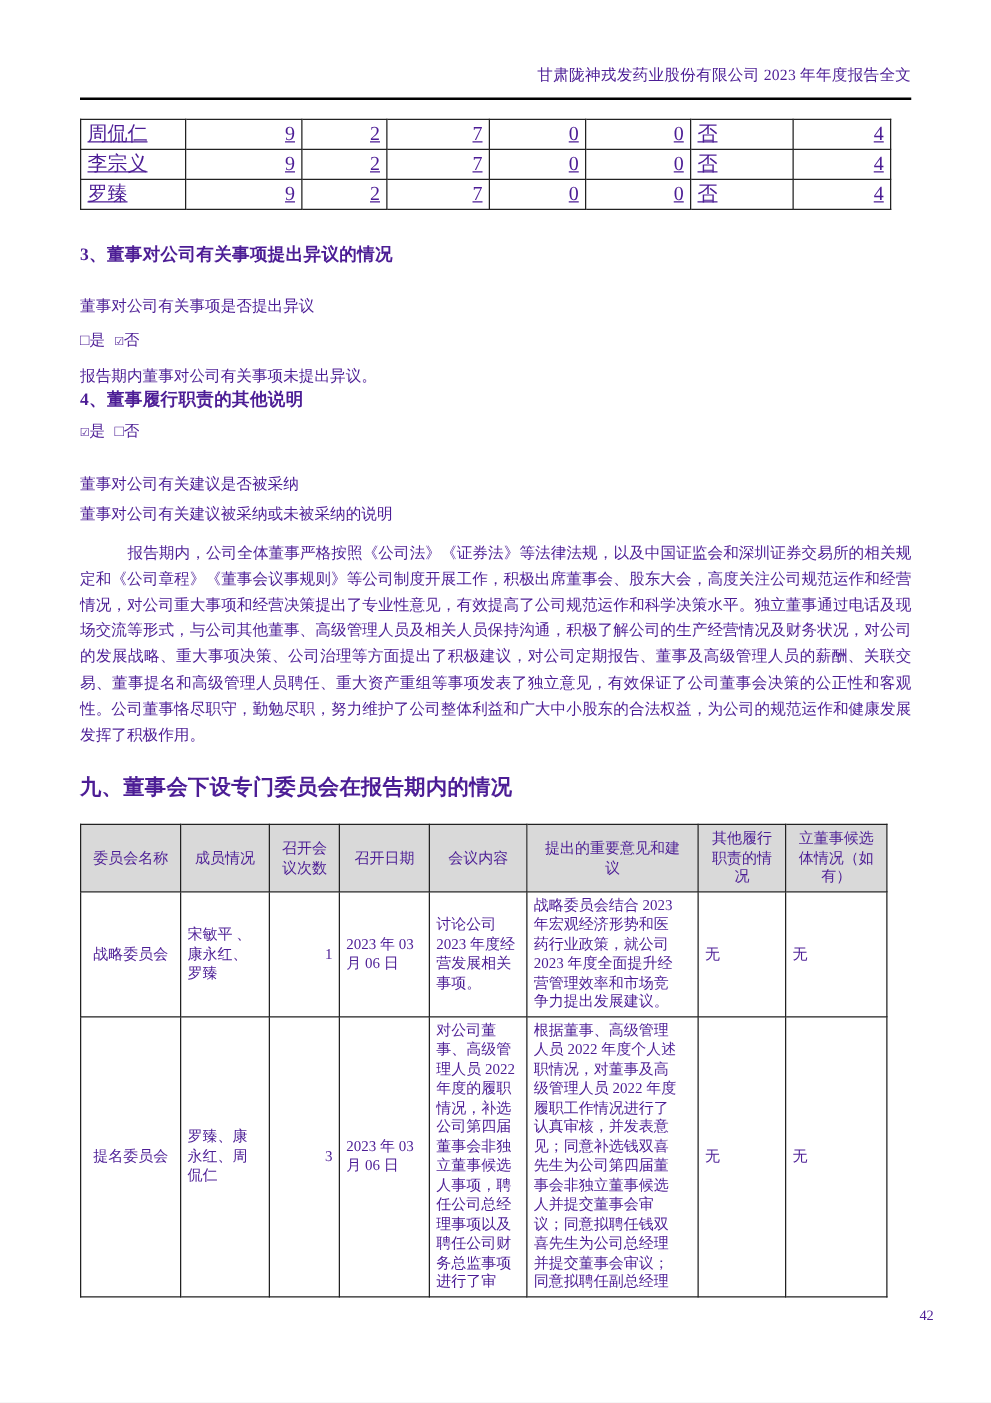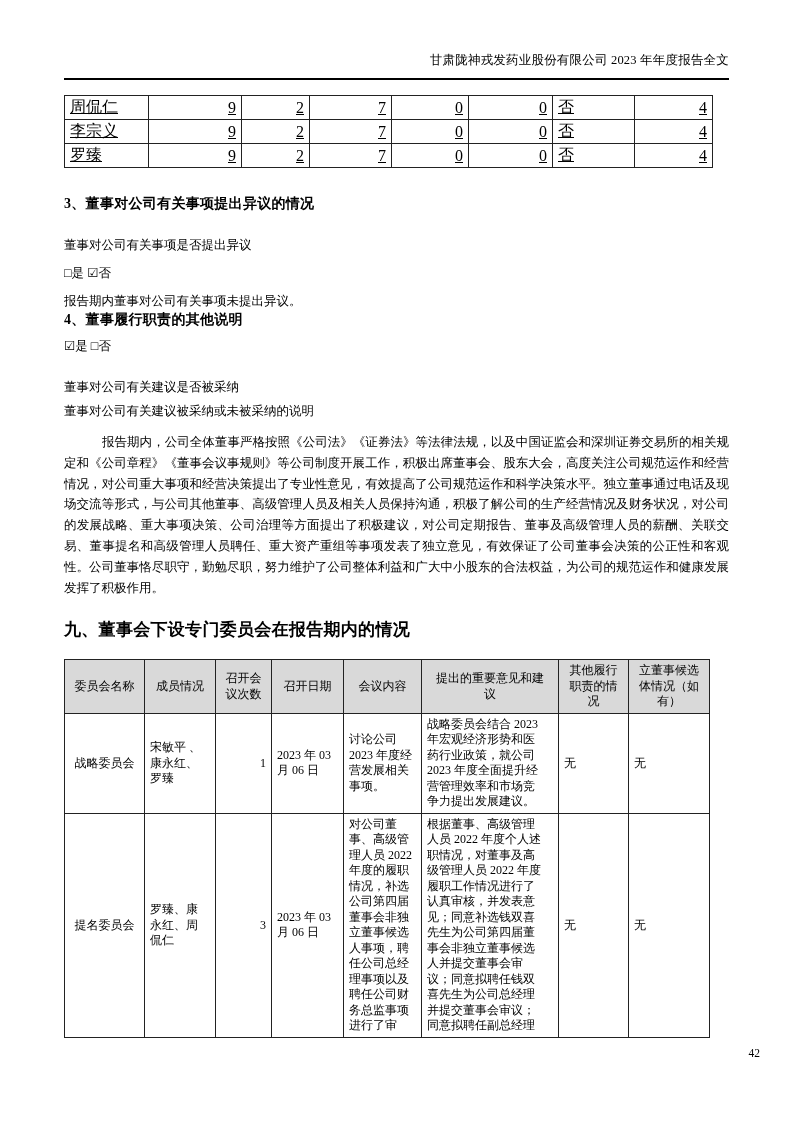--- a/index.html
+++ b/index.html
@@ -4,21 +4,21 @@
 <style>
   html,body{margin:0;padding:0;background:#f0f0f0;}
   .page{
     position:relative;
     width:793px;height:1122px;
     margin:0 auto;
     background:#ffffff;
     box-sizing:border-box;
     padding:52px 64px 0 64px;
     font-family:"Liberation Serif","DejaVu Serif",serif;
-    color:#000000;
+    color:#4c1d95;
     overflow:hidden;
   }
   .doc-header{
     text-align:right;
     font-size:12.5px;
     letter-spacing:.2px;
     padding-bottom:9px;
     border-bottom:2px solid #000;
     white-space:nowrap;
   }
@@ -47,21 +47,21 @@
     letter-spacing:.3px;
   }
   h3.sec9{
     font-size:17px;
     margin-top:20px;
   }
   p.body{font-size:12.5px;line-height:17px;margin:0;}
   p.mt24{margin-top:24px;}
   p.mt11{margin-top:11px;} p.mt9{margin-top:9px;} p.mt7{margin-top:7px;}
   h3.sec4{margin-top:1px;}
-  .cbline{font-size:13px;}
+  .cbline{font-size:13px;font-family:Liberation Mono, monospace;}
   p.longpara{
     margin-top:12px;
     font-size:12.5px;
     line-height:20.8px;
     text-align:justify;
     text-indent:38px;
   }
   
   table.committee{
     border-collapse:collapse;
@@ -79,21 +79,21 @@
     overflow:hidden;
     font-weight:normal;
   }
   table.committee th{
     background:#d9d9d9;
     text-align:center;
   }
   .page-num{
     position:absolute;
     top:1047px;
-    right:33px;
+    right:46px;
     font-size:11.5px;
   }
 </style>
 </head>
 <body>
 
 <div class="page">
 
   <div class="doc-header">甘肃陇神戎发药业股份有限公司 2023 年年度报告全文</div>
 

